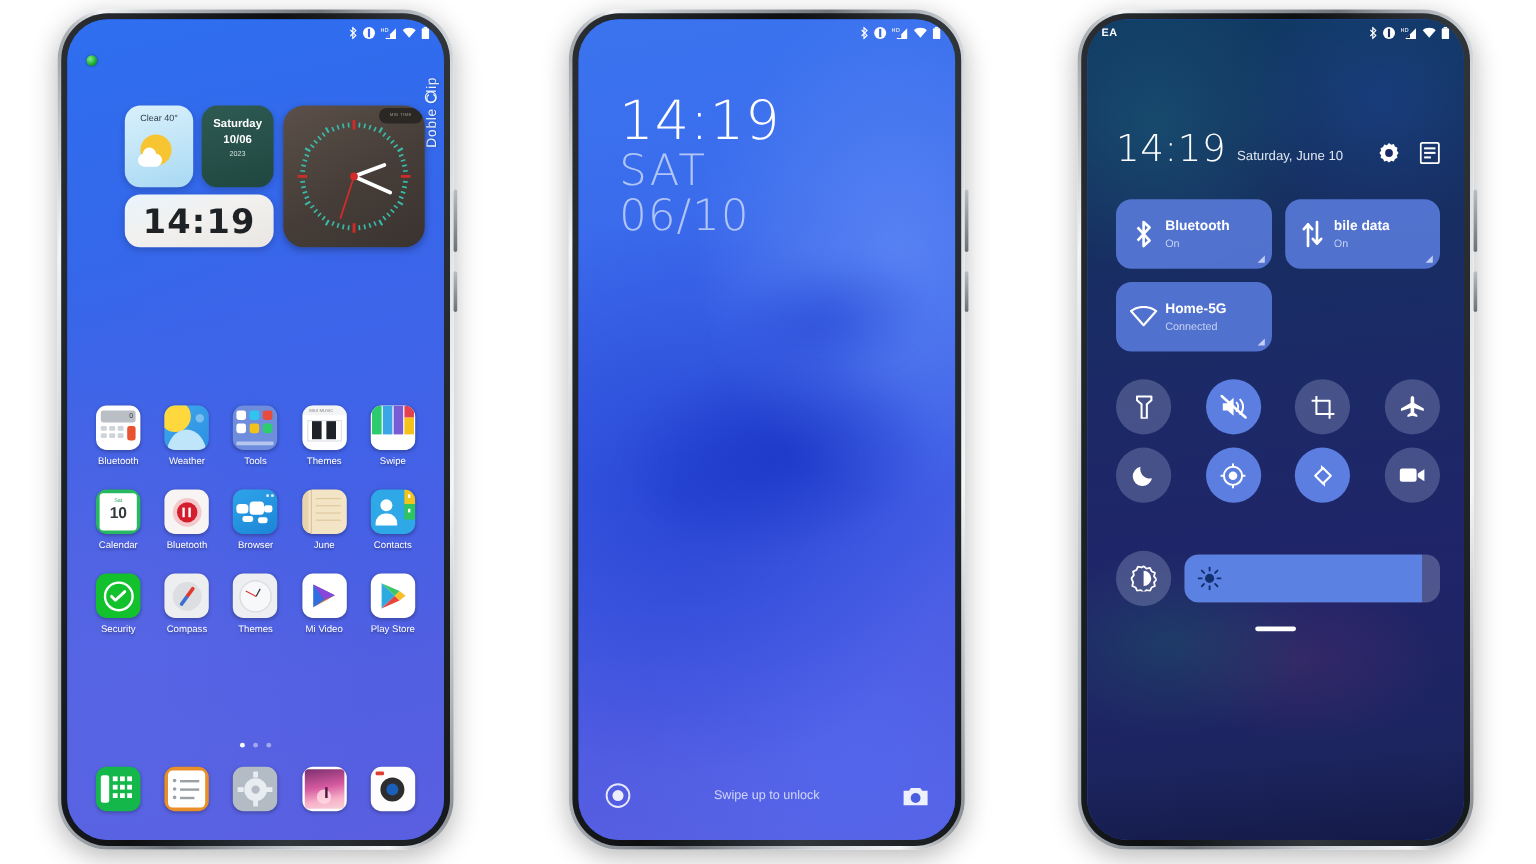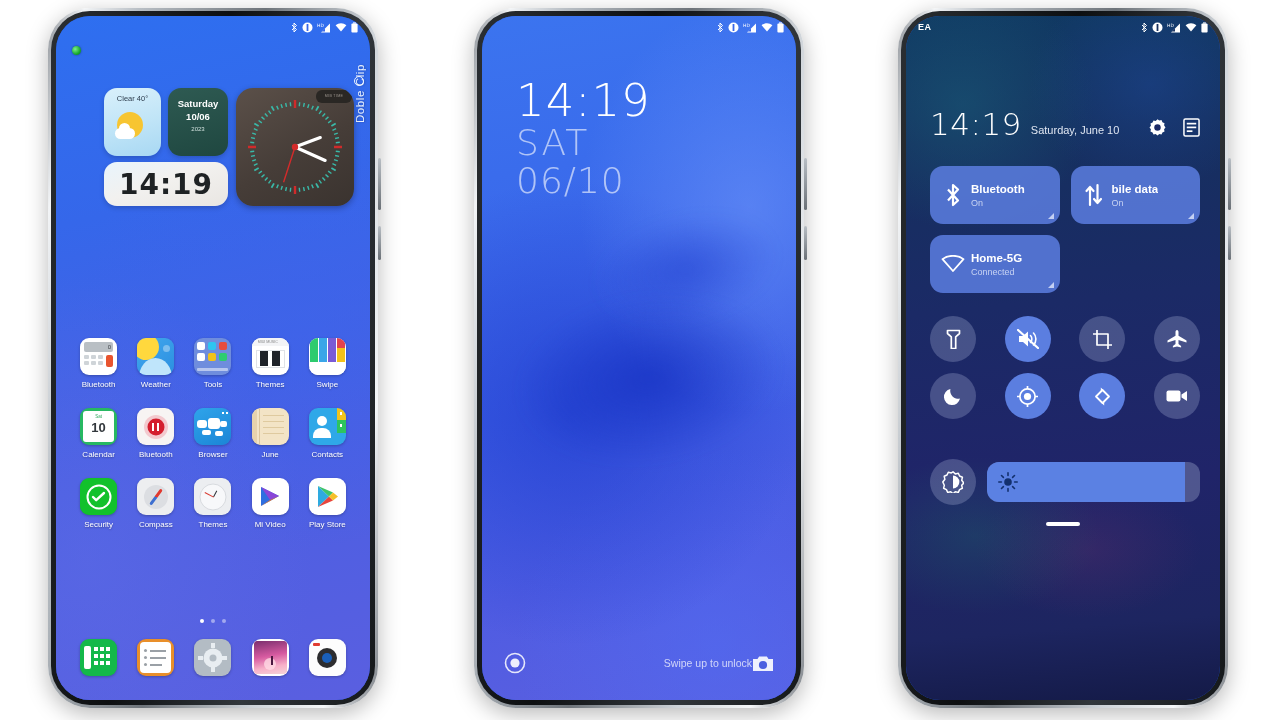--- a/index.html
+++ b/index.html
@@ -116,21 +116,21 @@
   .ls-dune2{
     position:absolute;left:22%;top:26%;width:86%;height:22%;
     background:radial-gradient(closest-side ellipse at 50% 50%, rgba(22,50,200,.45) 0%, rgba(22,50,200,0) 70%);
     transform:rotate(-13deg);filter:blur(9px);
   }
   .ls-clock{position:absolute;left:34px;top:62px;color:#fff;}
   .ls-time{font-size:45px;line-height:46px;font-weight:300;letter-spacing:1px;font-family:"DejaVu Sans",sans-serif;}
   .ls-dow{font-size:36px;line-height:38px;font-weight:300;color:rgba(255,255,255,.6);letter-spacing:2px;font-family:"DejaVu Sans",sans-serif;}
   .ls-date{font-size:36px;line-height:38px;font-weight:300;color:rgba(255,255,255,.6);letter-spacing:1px;font-family:"DejaVu Sans",sans-serif;}
   .ls-bottom{position:absolute;left:0;right:0;bottom:26px;display:flex;align-items:center;padding:0 22px;box-sizing:border-box;}
-  .ls-hint{flex:1;text-align:right;font-size:10.5px;color:rgba(255,255,255,.72);}
+  .ls-hint{flex:1;text-align:center;font-size:10.5px;color:rgba(255,255,255,.72);}
 
   
   #phone3{left:898px;top:8px;width:330px;height:700px;}
   .qs-bg{
     position:absolute;inset:0;
     background:
       radial-gradient(60% 26% at 18% 13%, rgba(26,92,120,.55) 0%, rgba(26,92,120,0) 70%),
       radial-gradient(55% 22% at 78% 10%, rgba(30,70,150,.5) 0%, rgba(30,70,150,0) 70%),
       radial-gradient(55% 16% at 22% 76%, rgba(30,110,105,.30) 0%, rgba(30,110,105,0) 72%),
       radial-gradient(50% 14% at 58% 78%, rgba(120,50,110,.24) 0%, rgba(120,50,110,0) 72%),

